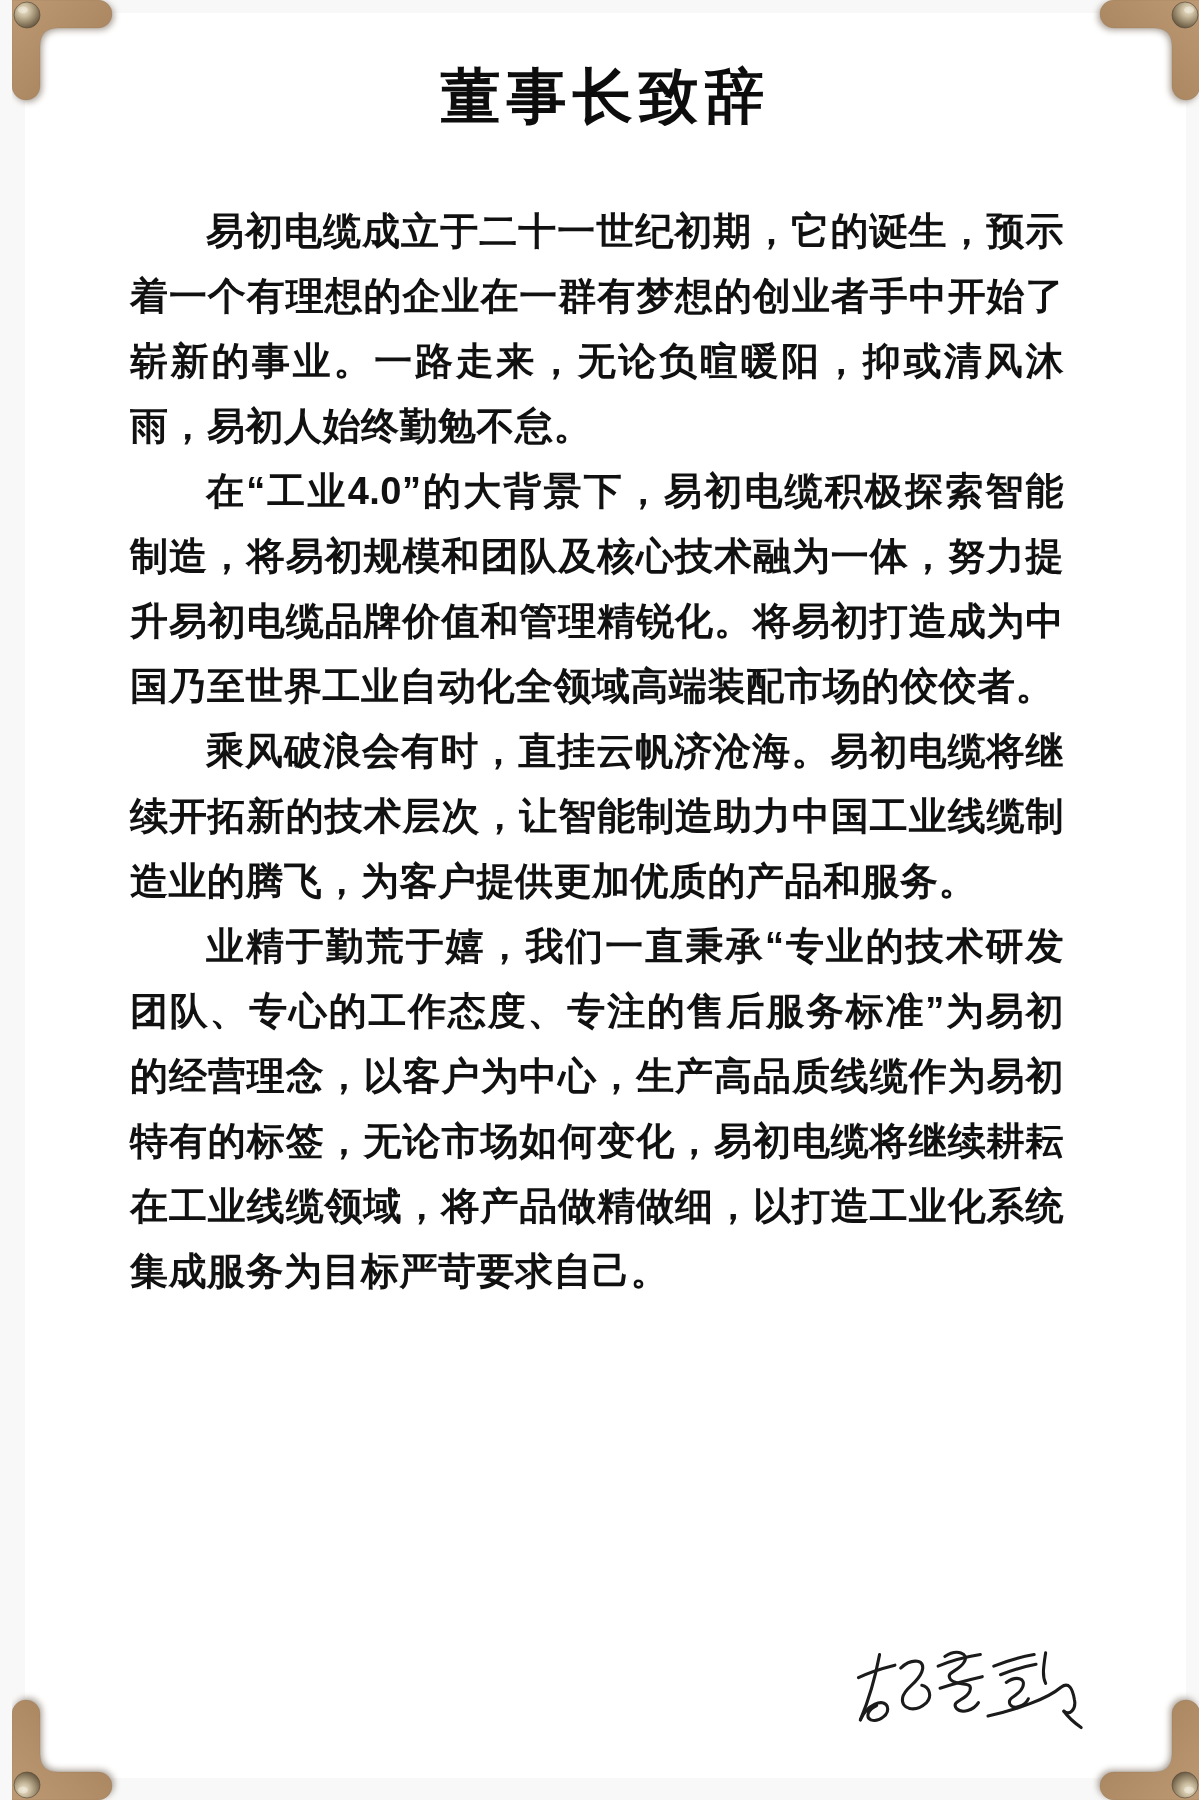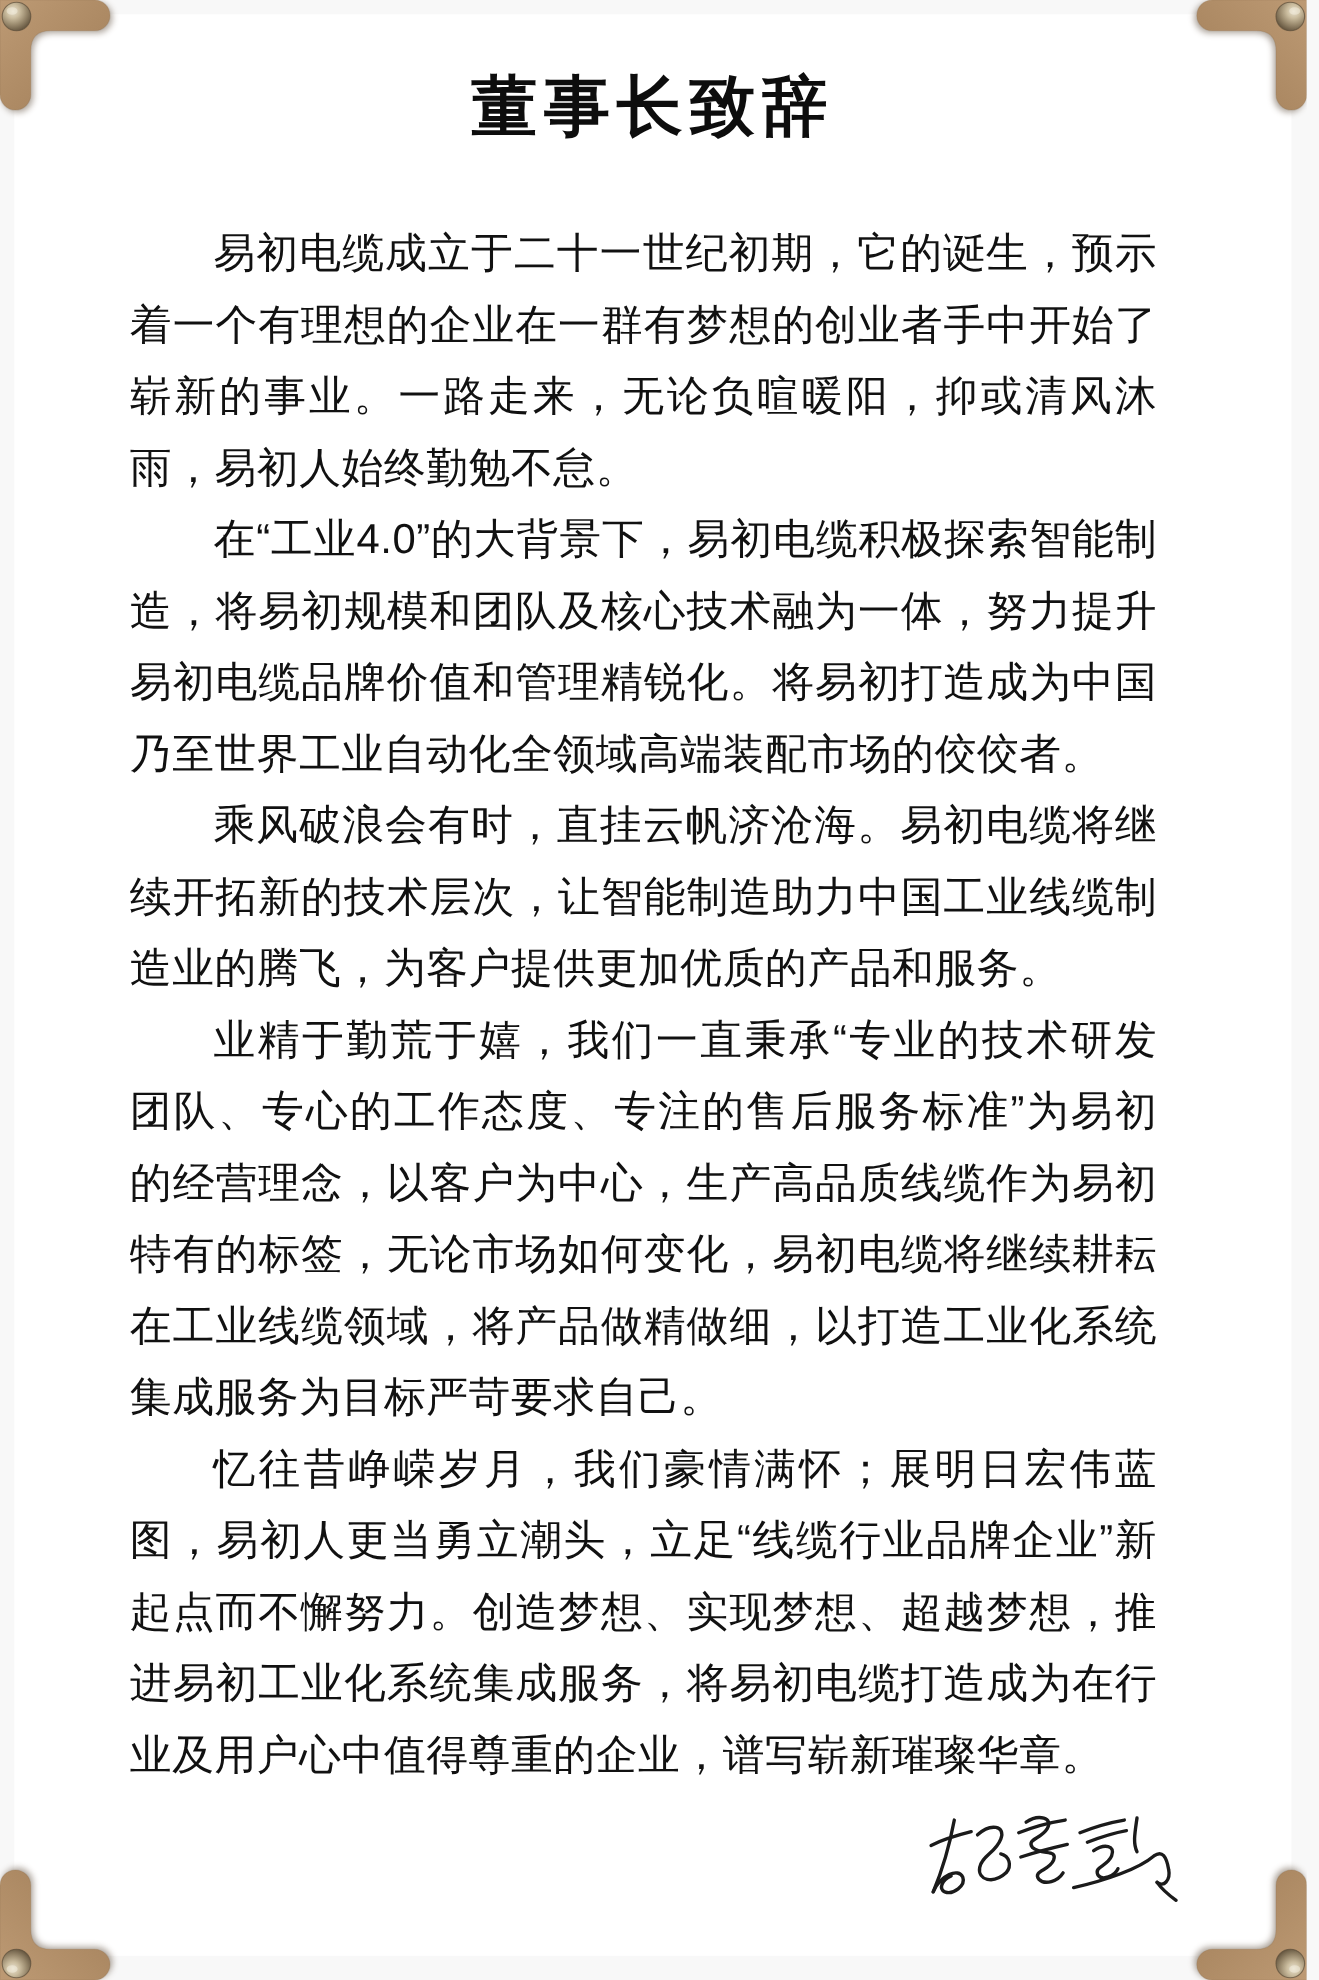--- a/index.html
+++ b/index.html
@@ -6,20 +6,21 @@
   body {
     width: 1199px; height: 1800px;
     font-family: "Liberation Sans", sans-serif;
     background: #f8f8f8;
   }
   .stage {
     position: relative;
     width: 1188px; height: 1800px;
     background: #f8f8f8;
     overflow: hidden;
+    margin-left: 12px;
   }
   .paper {
     position: absolute;
     left: 13px; top: 13px; right: 14px; bottom: 22px;
     background: #ffffff;
     box-sizing: border-box;
   }
   .doc-title {
     margin: 49px 0 0 0;
     font-size: 60px;
@@ -35,21 +36,21 @@
     padding-right: 122px;
     text-align: justify;
     color: #111111;
   }
   .speech-body p {
     margin: 0;
     font-size: 38px;
     line-height: 65px;
     letter-spacing: 0.5px;
     text-indent: 2em;
-    font-weight: 400;
+    font-weight: 700;
     word-break: break-all;
   }
   .signature {
     position: absolute;
     left: 820px; top: 1630px;
     width: 240px; height: 100px;
   }
   .signature svg { width: 100%; height: 100%; }
   .corner {
     position: absolute;
@@ -96,21 +97,20 @@
 
   <div class="paper">
 
     <h1 class="doc-title">董事长致辞</h1>
 
     <div class="speech-body">
       <p>易初电缆成立于二十一世纪初期，它的诞生，预示着一个有理想的企业在一群有梦想的创业者手中开始了崭新的事业。一路走来，无论负暄暖阳，抑或清风沐雨，易初人始终勤勉不怠。</p>
       <p>在“工业4.0”的大背景下，易初电缆积极探索智能制造，将易初规模和团队及核心技术融为一体，努力提升易初电缆品牌价值和管理精锐化。将易初打造成为中国乃至世界工业自动化全领域高端装配市场的佼佼者。</p>
       <p>乘风破浪会有时，直挂云帆济沧海。易初电缆将继续开拓新的技术层次，让智能制造助力中国工业线缆制造业的腾飞，为客户提供更加优质的产品和服务。</p>
       <p>业精于勤荒于嬉，我们一直秉承“专业的技术研发团队、专心的工作态度、专注的售后服务标准”为易初的经营理念，以客户为中心，生产高品质线缆作为易初特有的标签，无论市场如何变化，易初电缆将继续耕耘在工业线缆领域，将产品做精做细，以打造工业化系统集成服务为目标严苛要求自己。</p>
-      <p>忆往昔峥嵘岁月，我们豪情满怀；展明日宏伟蓝图，易初人更当勇立潮头，立足“线缆行业品牌企业”新起点而不懈努力。创造梦想、实现梦想、超越梦想，推进易初工业化系统集成服务，将易初电缆打造成为在行业及用户心中值得尊重的企业，谱写崭新璀璨华章。</p>
     </div>
 
     <div class="signature" aria-label="杨黎歌">
       <svg viewBox="0 0 250 100">
         <g fill="none" stroke="#1b1b1b" stroke-width="3.2" stroke-linecap="round" stroke-linejoin="round">
 
           <path d="M36,10 C33,26 27,52 16,78"></path>
           <path d="M14,34 C26,28 40,24 52,21"></path>
           <path d="M16,78 C23,62 40,55 44,64 C47,72 35,81 27,78 C21,75 24,67 33,63"></path>
           <path d="M58,24 C70,13 85,15 80,28 C75,41 62,44 60,55 C58,67 73,71 85,60 C91,53 88,44 80,42"></path>

